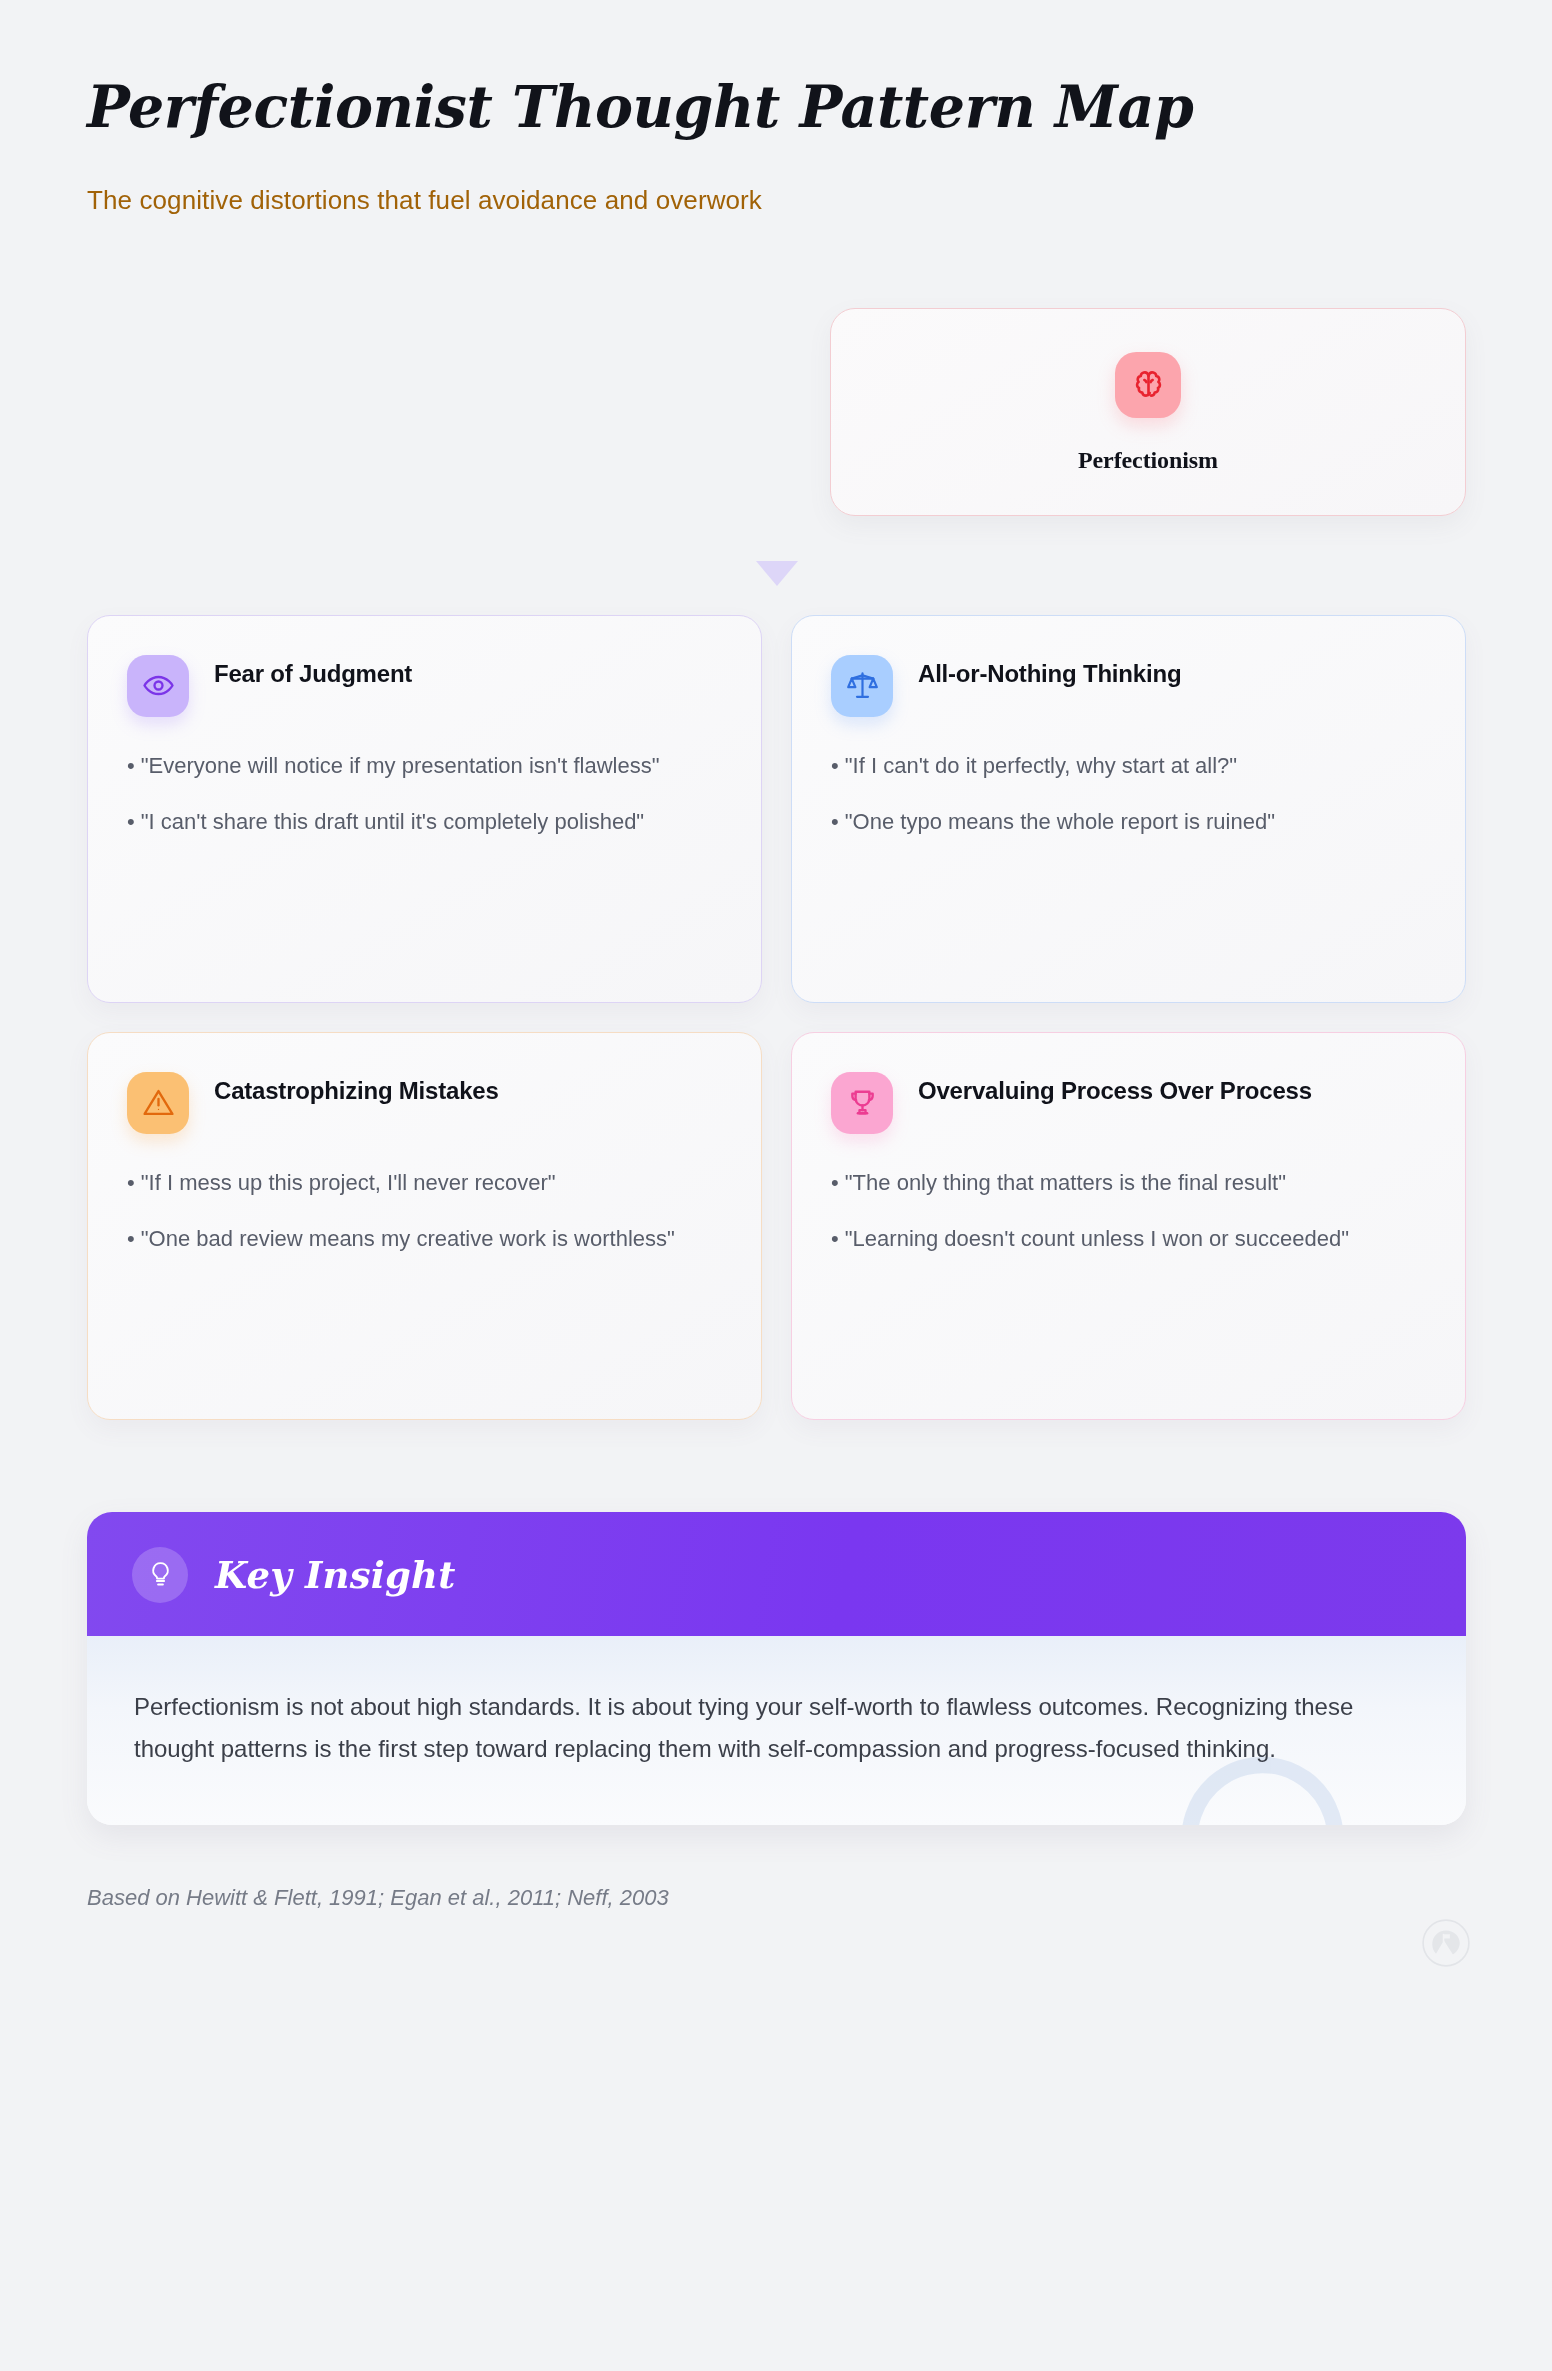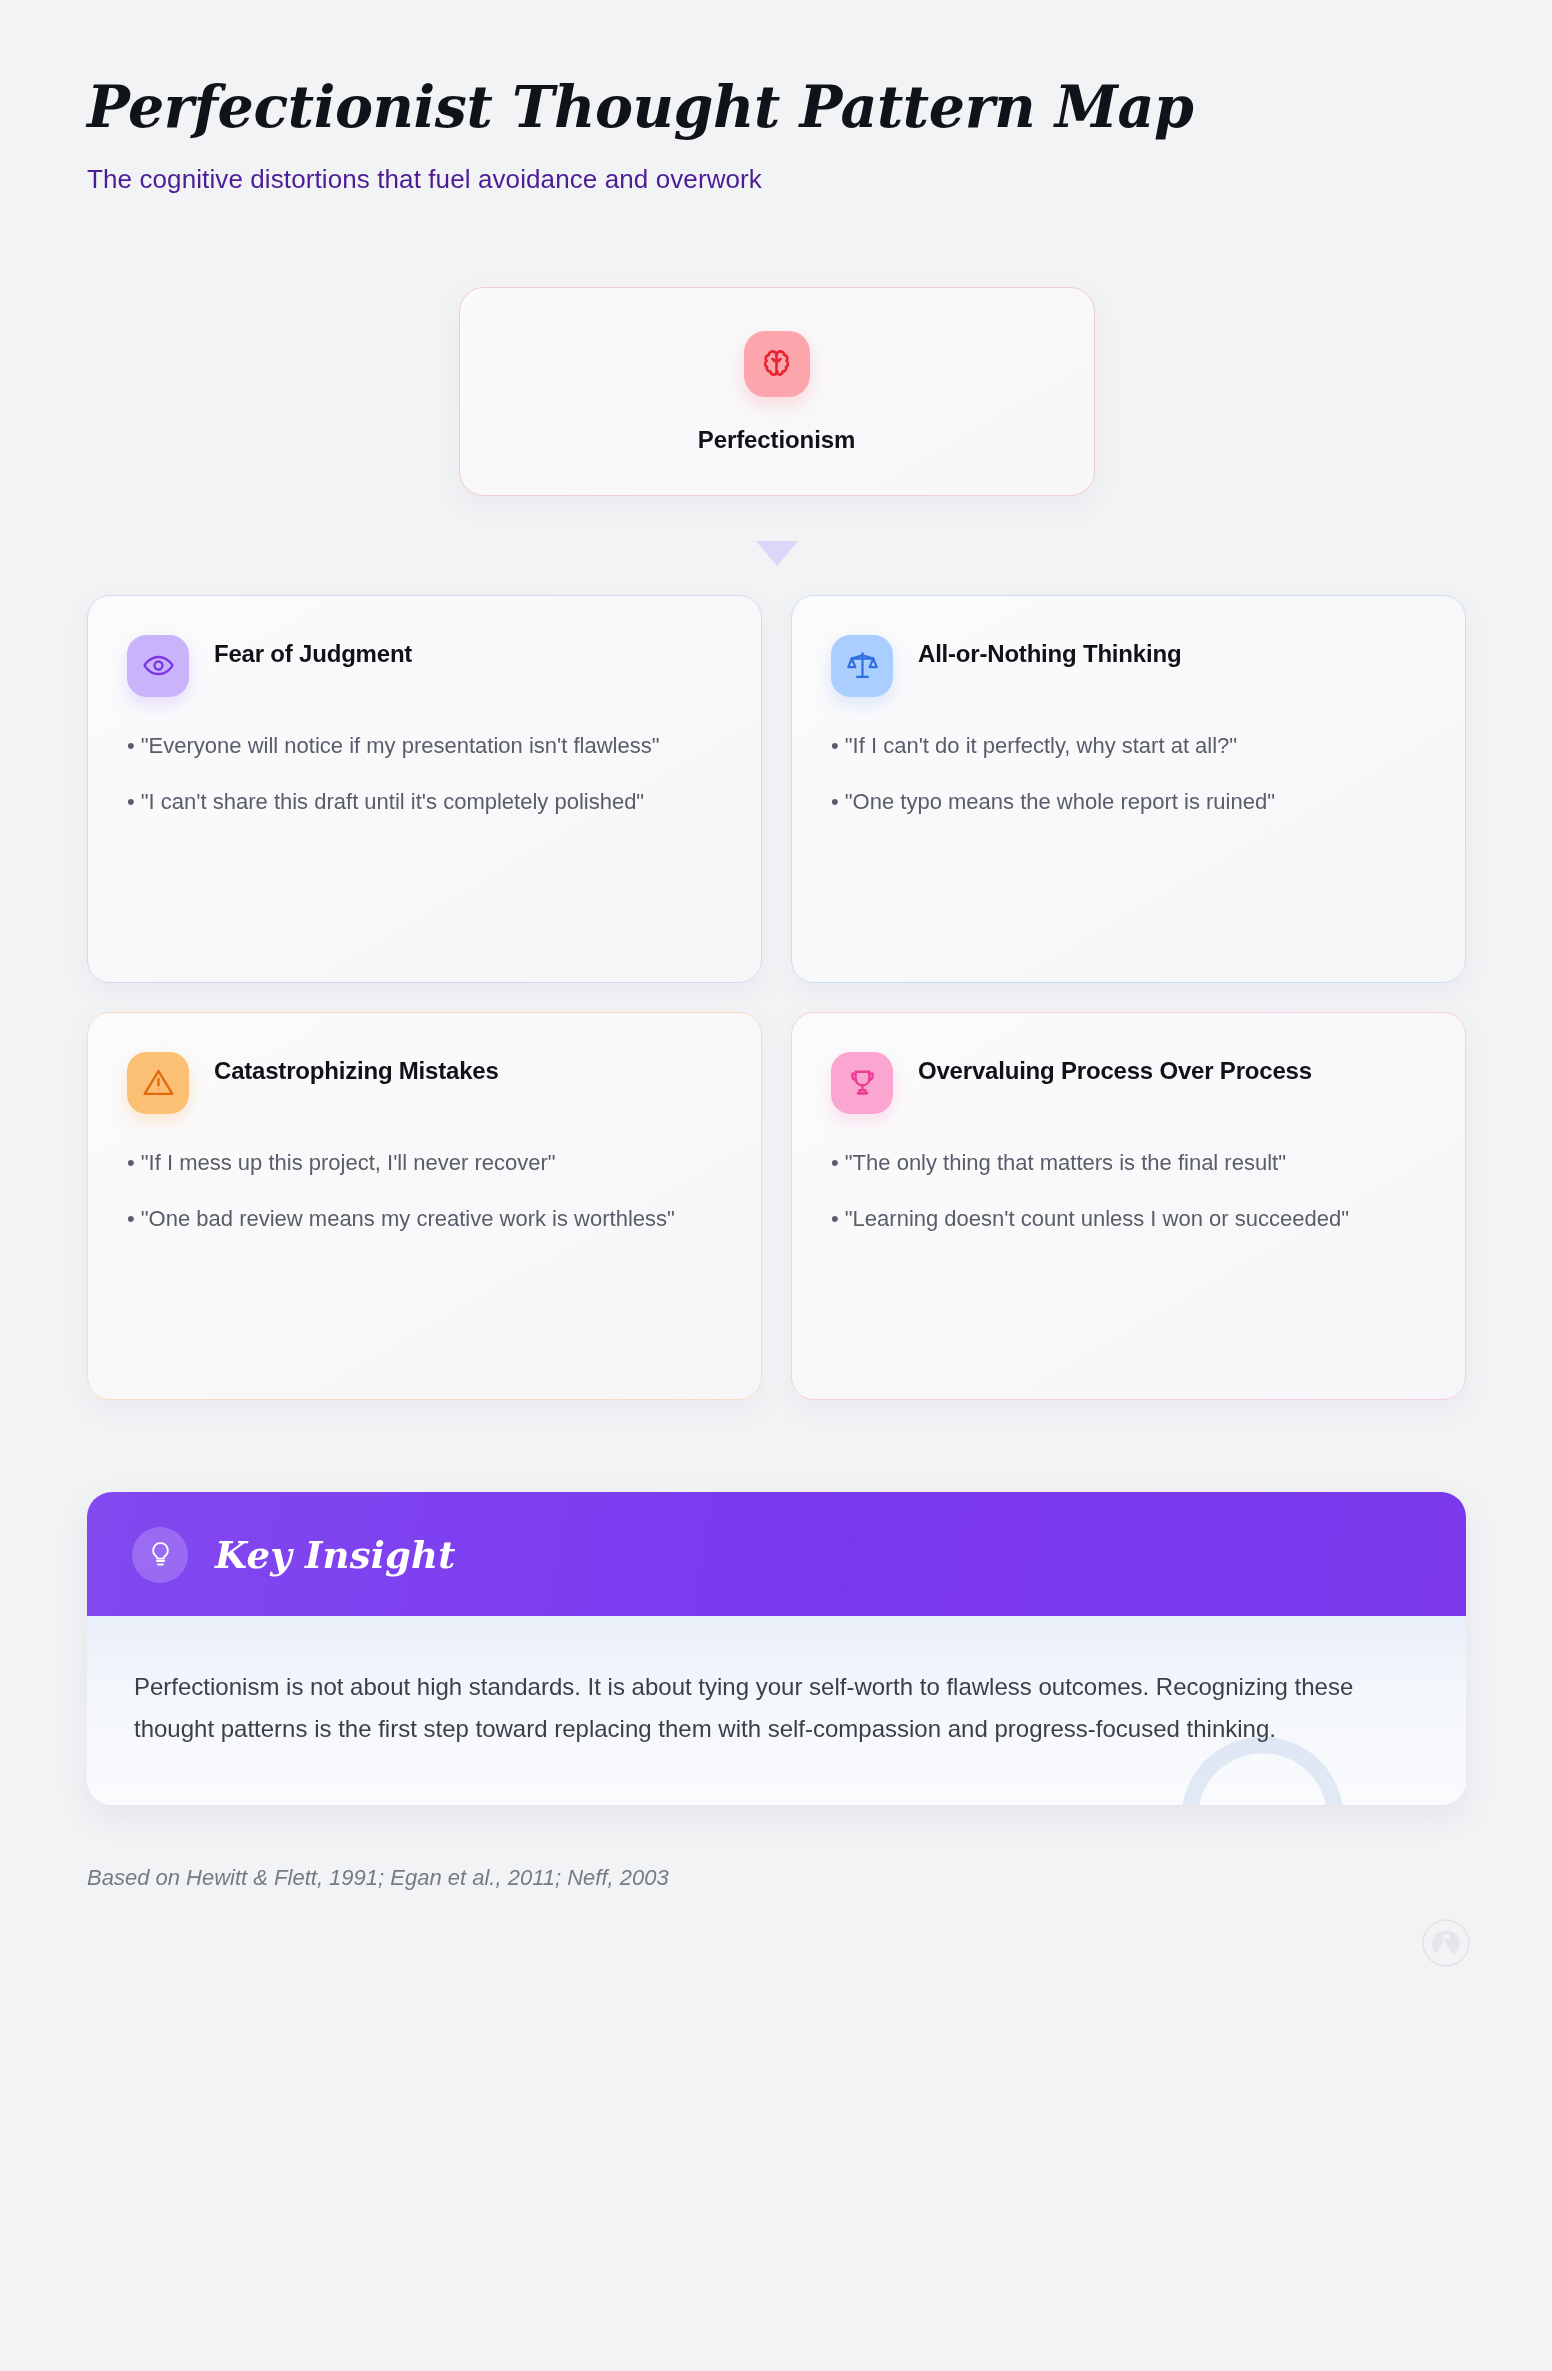--- a/index.html
+++ b/index.html
@@ -30,30 +30,31 @@
     font-weight: 700;
     font-style: italic;
     font-size: 57px;
     line-height: 1.1;
     letter-spacing: -0.4px;
     color: #11131a;
     margin: 0;
   }
   .page-subtitle {
     font-size: 26px;
-    color: #4c1d95;
-    margin: 25px 0 0 0;
+    color: #a16207;
+    margin: 46px 0 0 0;
     letter-spacing: 0.1px;
   }
 
   
   .root-wrap {
     display: flex;
-    justify-content: center;
+    justify-content: flex-end;
     margin-top: 92px;
+    font-family: Liberation Serif, serif;
   }
   .root-card {
     position: relative;
     width: 636px;
     box-sizing: border-box;
     border: 1.9px solid #f3cdd2;
     border-radius: 25px;
     background: linear-gradient(150deg, #fbfafb 0%, #f7f6f8 100%);
     box-shadow: 0 9.7px 25px rgba(120,110,130,0.07);
     padding: 43px 39px 41px;

